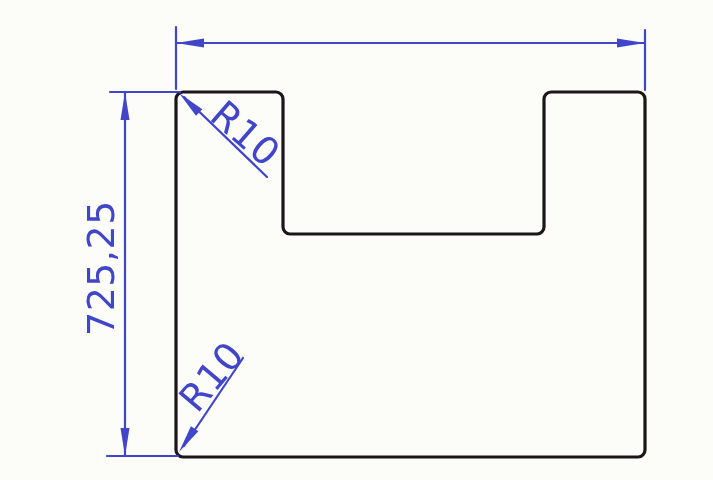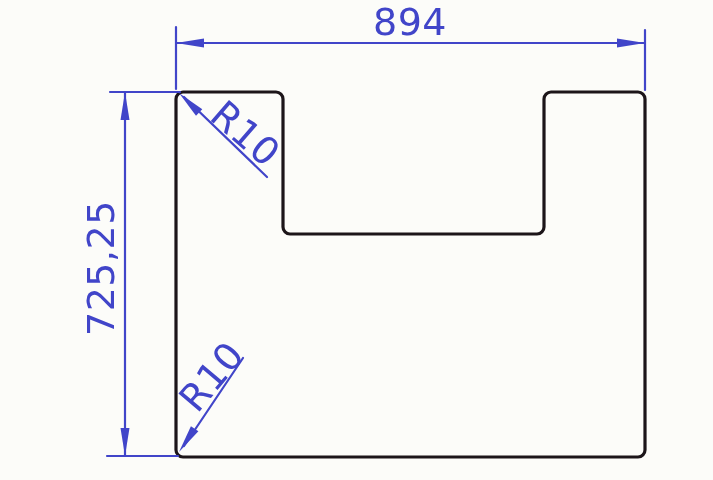--- a/index.html
+++ b/index.html
@@ -104,21 +104,20 @@
       <polygon class="arrow" points="0,0 28,-4.5 28,4.5" transform="translate(179,93) rotate(44)"></polygon>
     </g>
 
     <g>
       <line class="dimline" x1="243" y1="358" x2="184" y2="446"></line>
       <polygon class="arrow" points="0,0 28,-4.5 28,4.5" transform="translate(179,452) rotate(-56)"></polygon>
     </g>
 
   </svg>
 
-  <div class="dim-text dim-width-label">894</div>
 
   <div class="dim-text dim-height-label">725,25</div>
 
   <div class="dim-text radius-top-label">R10</div>
 
   <div class="dim-text radius-bottom-label">R10</div>
 
 </div>
 
 </body></html>

